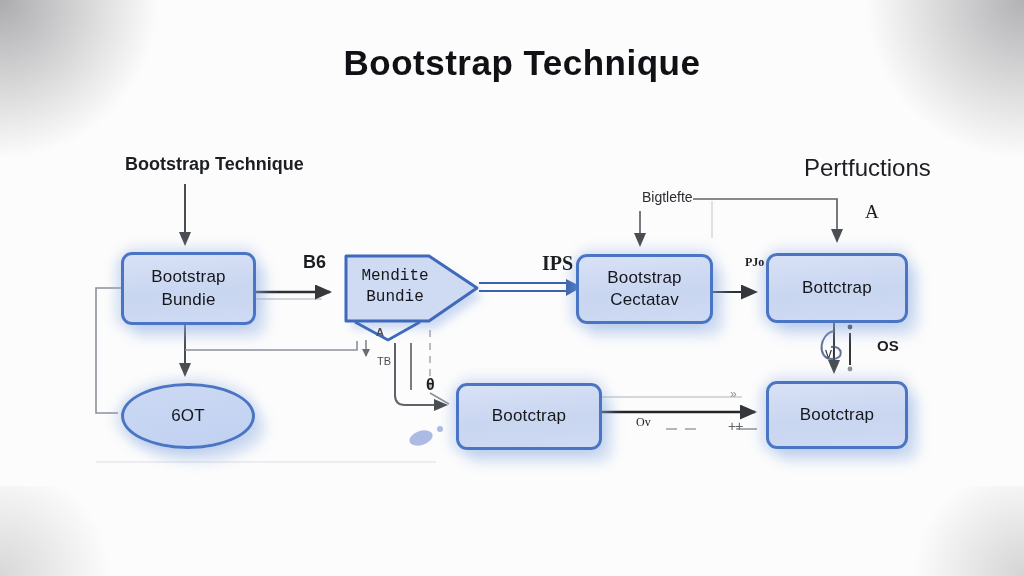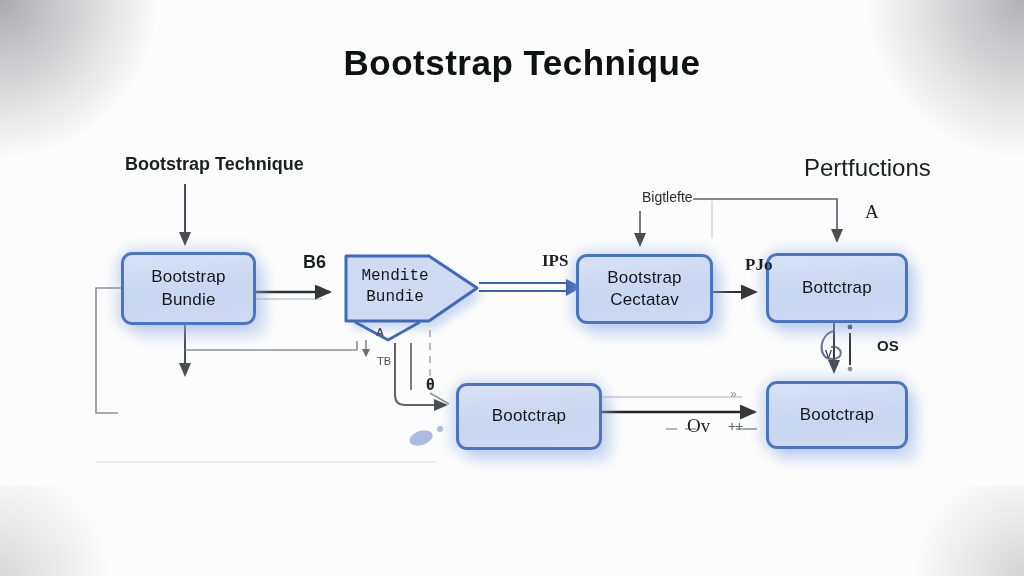--- a/index.html
+++ b/index.html
@@ -113,25 +113,25 @@
     <ellipse cx="421" cy="438" rx="12" ry="7" transform="rotate(-18 421 438)" fill="#5b79c9" opacity=".5"></ellipse>
     <circle cx="440" cy="429" r="3" fill="#5b79c9" opacity=".5"></circle>
   </svg>
 
   <div class="lbl" id="title">Bootstrap Technique</div>
   <div class="lbl" style="left:105px; top:155px; font-size:18px; font-weight:600;">Bootstrap Technique</div>
   <div class="lbl" style="left:784px; top:155px; font-size:24px; font-weight:500;">Pertfuctions</div>
   <div class="lbl" style="left:622px; top:190px; font-size:14px; color:#2a2c30;">Bigtlefte</div>
   <div class="lbl serif" style="left:845px; top:202px; font-size:19px;">A</div>
   <div class="lbl" style="left:283px; top:253px; font-size:18px; font-weight:600;">B6</div>
-  <div class="lbl serif" style="left:522px; top:252px; font-size:17px; font-weight:600;">IPS</div>
-  <div class="lbl serif" style="left:725px; top:256px; font-size:17px; font-weight:600;">PJo</div>
+  <div class="lbl serif" style="left:522px; top:252px; font-size:20px; font-weight:600;">IPS</div>
+  <div class="lbl serif" style="left:725px; top:256px; font-size:12px; font-weight:600;">PJo</div>
   <div class="lbl" style="left:805px; top:346px; font-size:14px; color:#33363b;">vi</div>
   <div class="lbl" style="left:857px; top:338px; font-size:15px; font-weight:600;">OS</div>
-  <div class="lbl serif" style="left:667px; top:416px; font-size:19px;">Ov</div>
+  <div class="lbl serif" style="left:616px; top:416px; font-size:12px;">Ov</div>
   <div class="lbl" style="left:708px; top:419px; font-size:14px; color:#5f6369; letter-spacing:-1px;">++</div>
   <div class="lbl" style="left:710px; top:388px; font-size:12px; color:#8b9099;">»</div>
   <div class="lbl" style="left:406px; top:376px; font-size:16px; font-weight:700;">θ</div>
   <div class="lbl" style="left:357px; top:355px; font-size:11px; color:#4a4d52;">TB</div>
   <div class="lbl" style="left:356px; top:326px; font-size:11px; font-weight:600; color:#4a4d52;">A</div>
 
   <div class="node" style="left:121px; top:252px; width:129px; height:67px;">
     <span>Bootstrap</span>
     <span>Bundie</span>
   </div>
@@ -151,14 +151,17 @@
   </div>
 
   <div class="node" style="left:766px; top:253px; width:136px; height:64px;">
     <span>Bottctrap</span>
   </div>
 
   <div class="node" style="left:766px; top:381px; width:136px; height:62px;">
     <span>Bootctrap</span>
   </div>
 
+  <div class="node ellipse" style="left:121px; top:383px; width:128px; height:60px;">
+    <span>6OT</span>
+  </div>
 
 </div>
 
 </body></html>

